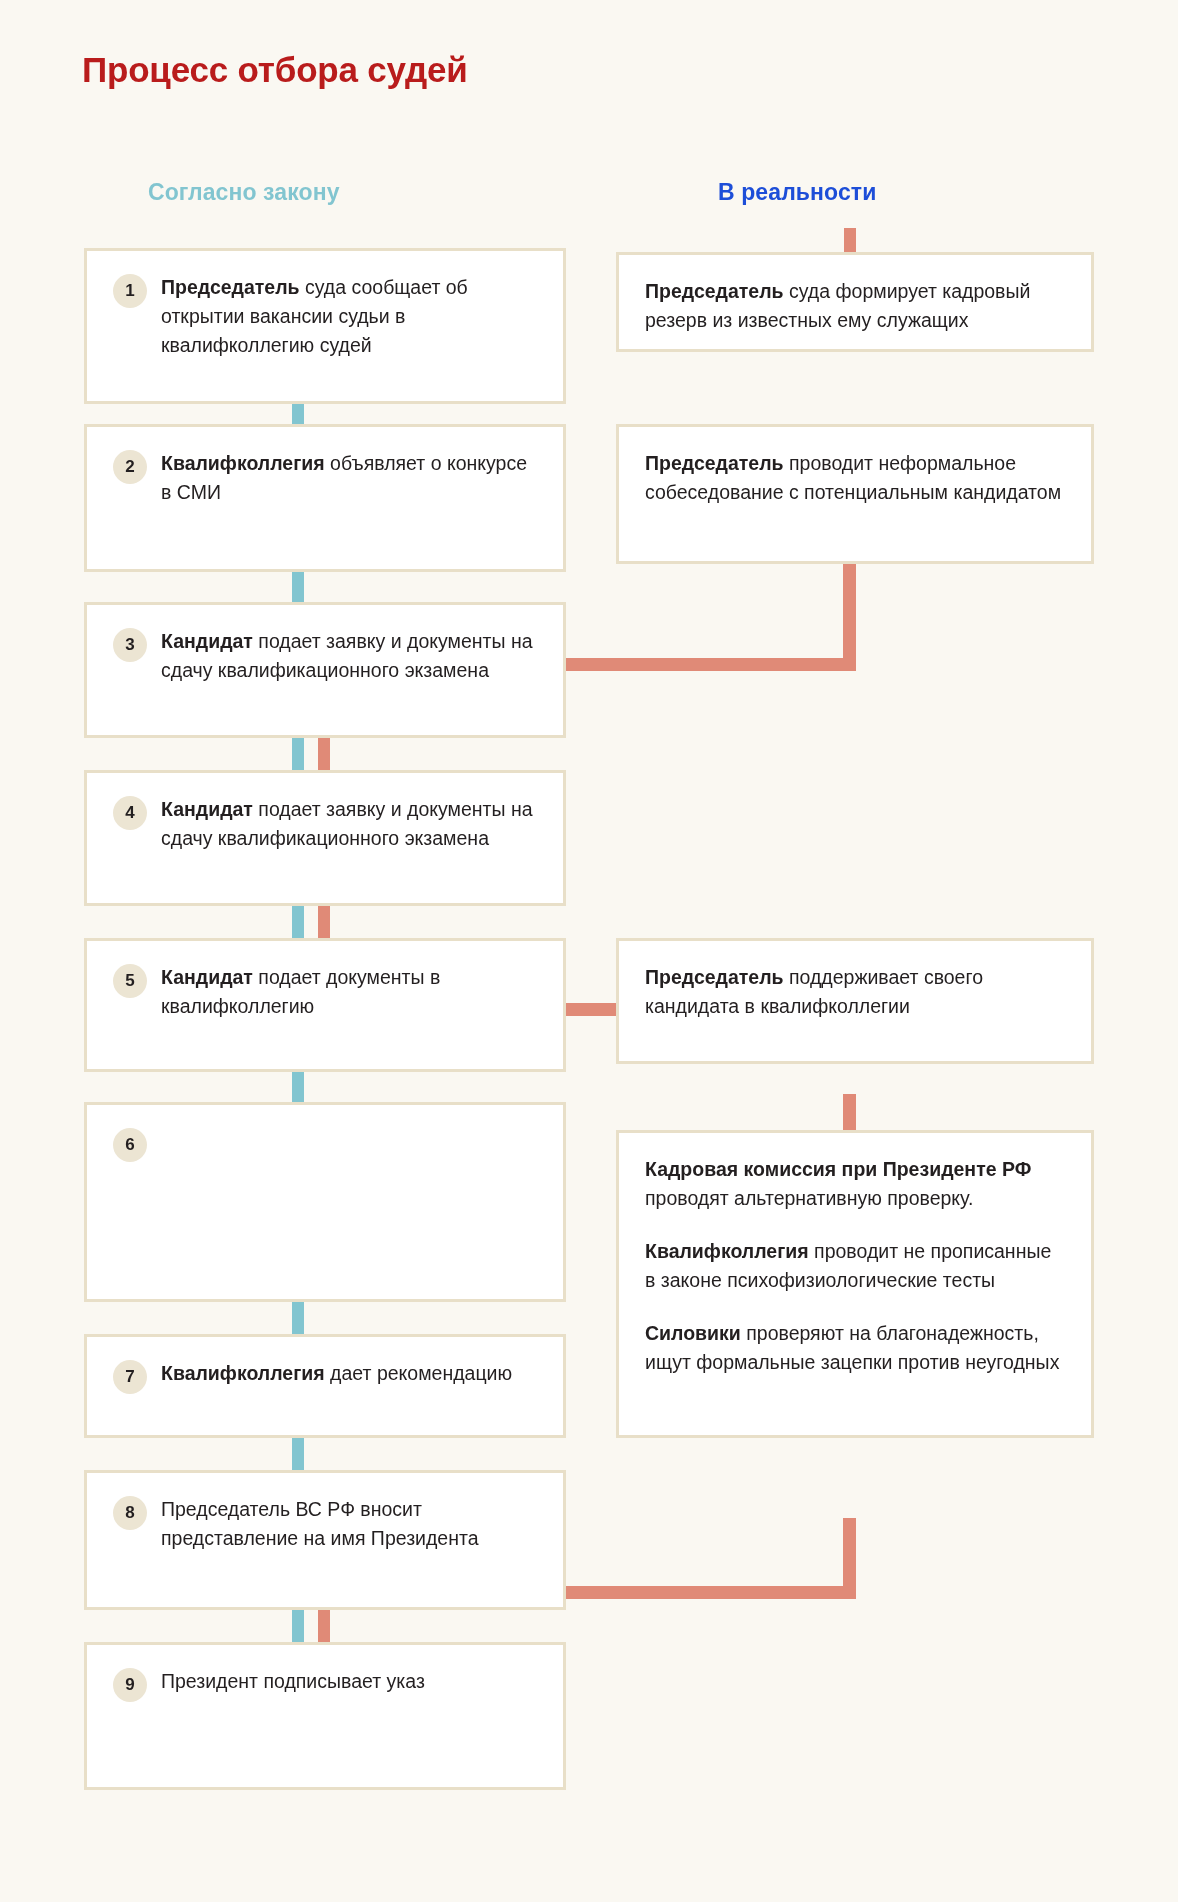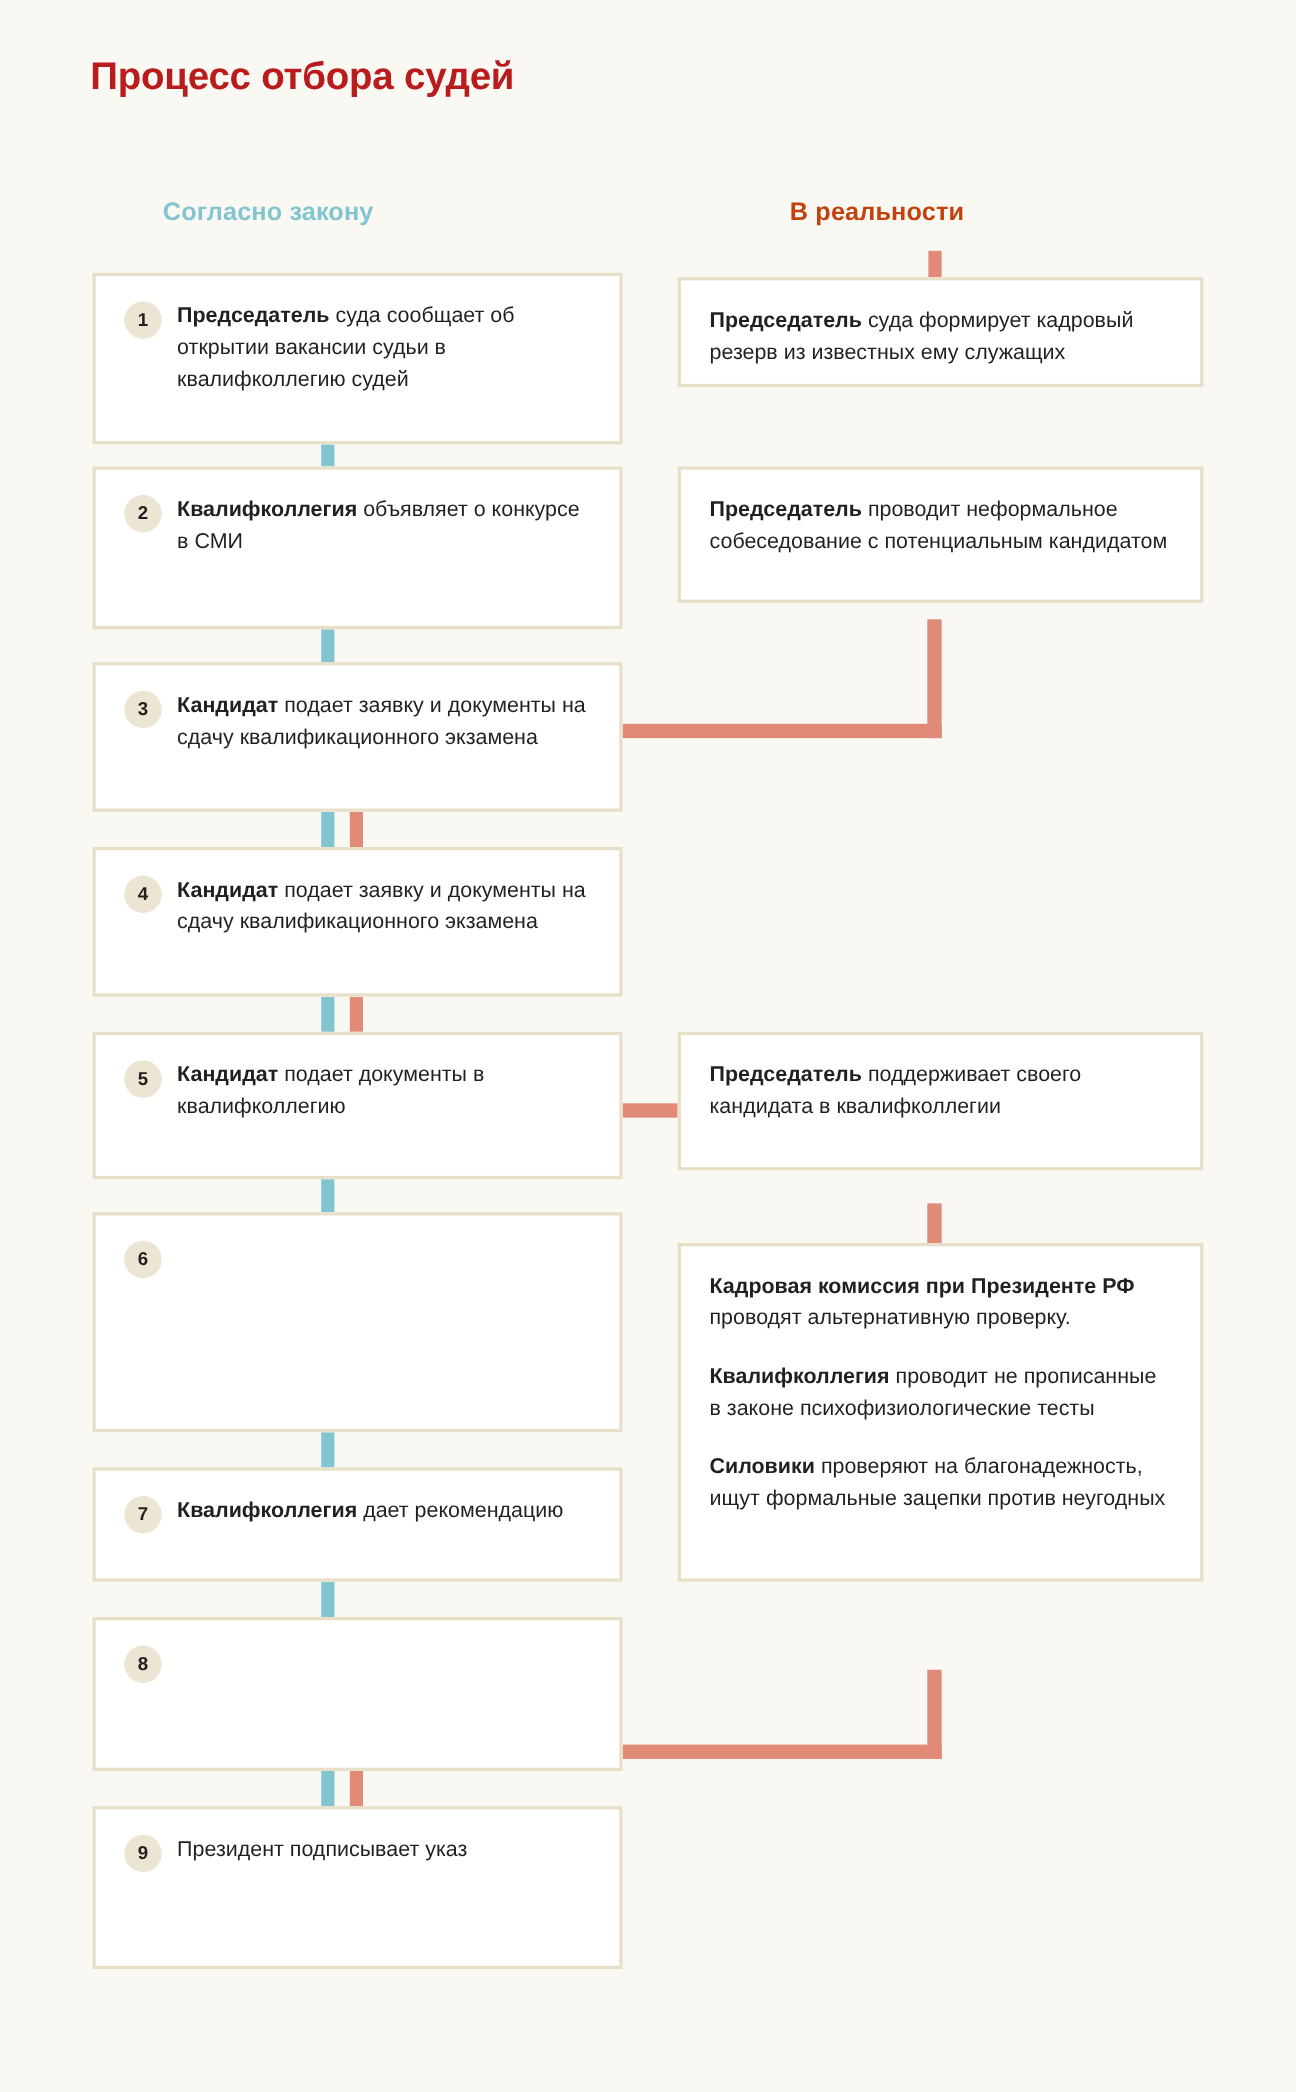--- a/index.html
+++ b/index.html
@@ -30,21 +30,21 @@
   }
 
   
   .col-head {
     position: absolute;
     font-size: 23px;
     font-weight: bold;
     letter-spacing: 0.1px;
   }
   .col-head.left  { left: 148px; top: 179px; color: #82c5d0; }
-  .col-head.right { left: 718px; top: 179px; color: #c2410c; }
+  .col-head.right { left: 718px; top: 179px; color: #1d4ed8; }
 
   
   .rail {
     position: absolute;
     z-index: 1;
   }
   .rail.blue { background: #82c5d0; }
   .rail.pink { background: #e08a77; }
 
   
@@ -166,37 +166,38 @@
 <div class="node left" style="top:1334px; height:104px;">
   <div class="node-inner">
     <span class="badge">7</span>
     <span class="txt"><b>Квалифколлегия</b><span> дает рекомендацию</span></span>
   </div>
 </div>
 
 <div class="node left" style="top:1470px; height:140px;">
   <div class="node-inner">
     <span class="badge">8</span>
+    <span class="txt"><b></b><span>Председатель ВС РФ вносит представление на имя Президента</span></span>
   </div>
 </div>
 
 <div class="node left" style="top:1642px; height:148px;">
   <div class="node-inner">
     <span class="badge">9</span>
     <span class="txt"><b></b><span>Президент подписывает указ</span></span>
   </div>
 </div>
 
 <div class="node right" style="top:252px; height:100px;">
   <div class="txt">
     <p><b>Председатель</b><span> суда формирует кадровый резерв из известных ему служащих</span></p>
   </div>
 </div>
 
-<div class="node right" style="top:424px; height:124px;">
+<div class="node right" style="top:424px; height:140px;">
   <div class="txt">
     <p><b>Председатель</b><span> проводит неформальное собеседование с потенциальным кандидатом</span></p>
   </div>
 </div>
 
 <div class="node right" style="top:938px; height:126px;">
   <div class="txt">
     <p><b>Председатель</b><span> поддерживает своего кандидата в квалифколлегии</span></p>
   </div>
 </div>

